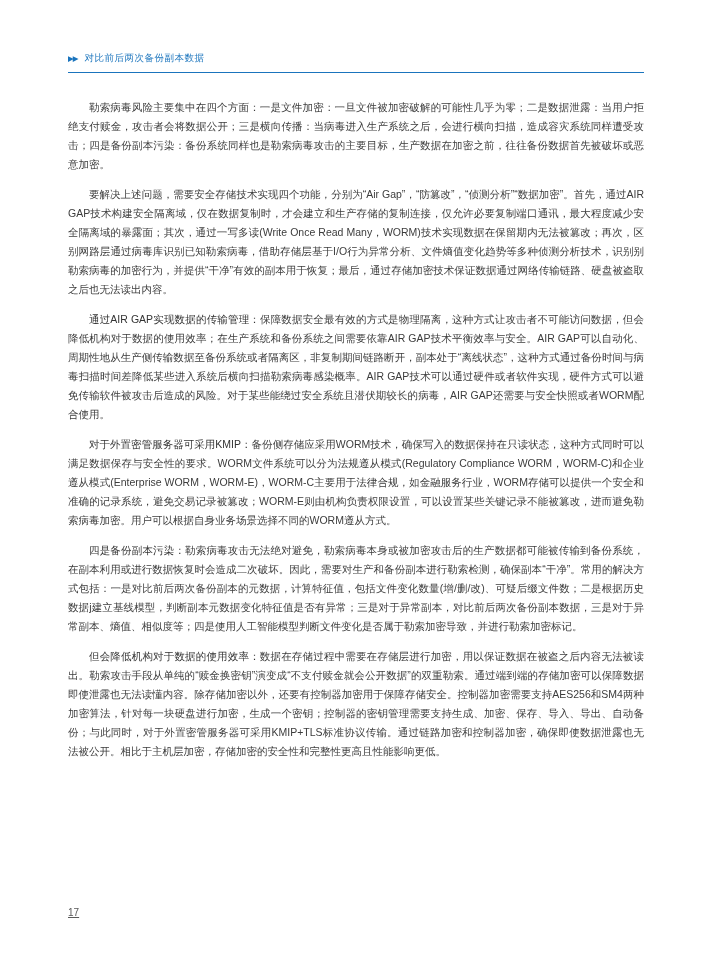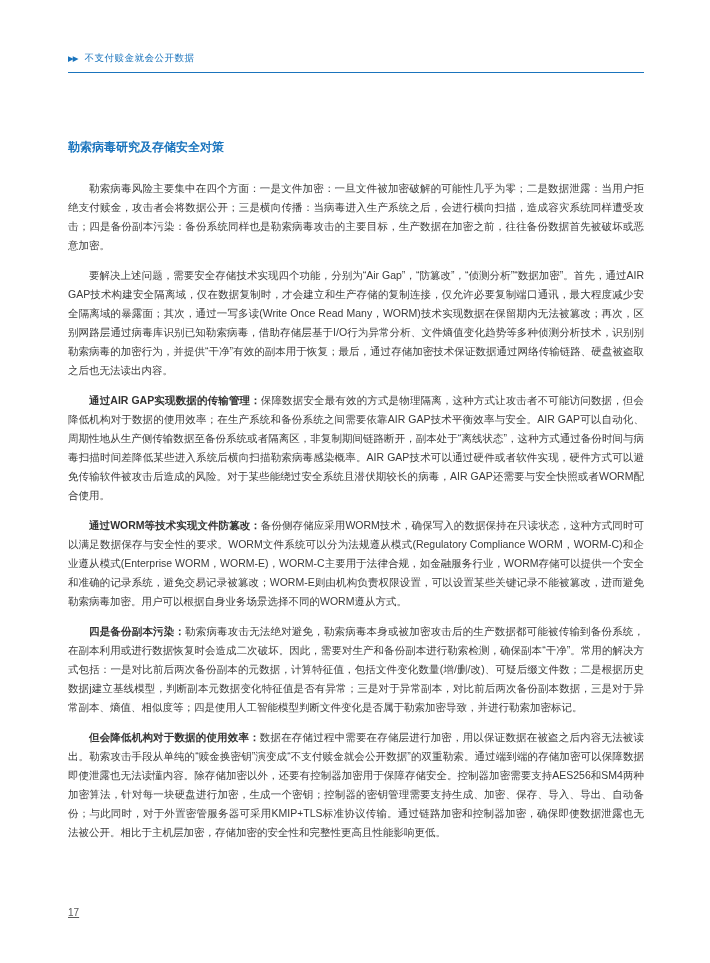--- a/index.html
+++ b/index.html
@@ -46,48 +46,47 @@
   }
   .body-text p{
     margin:0 0 11px 0;
     font-size:10.5px;
     line-height:19px;
     color:var(--body-text);
     text-align:justify;
     text-indent:2em;
   }
   .body-text p .lead{
-    font-weight:bold;
+    font-weight:normal;
     color:#333333;
   }
   .page-number{
     position:absolute;
     left:68px;
     top:907px;
     font-size:10px;
     color:var(--muted);
     text-decoration:underline;
   }
 </style>
 </head>
 <body>
 
 <div class="page">
 
   <div class="header">
     <span class="arrows">▶▶</span>
-    <span class="header-title">不支付赎金就会公开数据</span>
+    <span class="header-title">对比前后两次备份副本数据</span>
   </div>
 
-  <h1 class="doc-title">勒索病毒研究及存储安全对策</h1>
 
   <div class="body-text">
     <p><strong class="lead"></strong><span>勒索病毒风险主要集中在四个方面：一是文件加密：一旦文件被加密破解的可能性几乎为零；二是数据泄露：当用户拒绝支付赎金，攻击者会将数据公开；三是横向传播：当病毒进入生产系统之后，会进行横向扫描，造成容灾系统同样遭受攻击；四是备份副本污染：备份系统同样也是勒索病毒攻击的主要目标，生产数据在加密之前，往往备份数据首先被破坏或恶意加密。</span></p>
     <p><strong class="lead"></strong><span>要解决上述问题，需要安全存储技术实现四个功能，分别为“Air Gap”，“防篡改”，“侦测分析”“数据加密”。首先，通过AIR GAP技术构建安全隔离域，仅在数据复制时，才会建立和生产存储的复制连接，仅允许必要复制端口通讯，最大程度减少安全隔离域的暴露面；其次，通过一写多读(Write Once Read Many，WORM)技术实现数据在保留期内无法被篡改；再次，区别网路层通过病毒库识别已知勒索病毒，借助存储层基于I/O行为异常分析、文件熵值变化趋势等多种侦测分析技术，识别别勒索病毒的加密行为，并提供“干净”有效的副本用于恢复；最后，通过存储加密技术保证数据通过网络传输链路、硬盘被盗取之后也无法读出内容。</span></p>
     <p><strong class="lead">通过AIR GAP实现数据的传输管理：</strong><span>保障数据安全最有效的方式是物理隔离，这种方式让攻击者不可能访问数据，但会降低机构对于数据的使用效率；在生产系统和备份系统之间需要依靠AIR GAP技术平衡效率与安全。AIR GAP可以自动化、周期性地从生产侧传输数据至备份系统或者隔离区，非复制期间链路断开，副本处于“离线状态”，这种方式通过备份时间与病毒扫描时间差降低某些进入系统后横向扫描勒索病毒感染概率。AIR GAP技术可以通过硬件或者软件实现，硬件方式可以避免传输软件被攻击后造成的风险。对于某些能绕过安全系统且潜伏期较长的病毒，AIR GAP还需要与安全快照或者WORM配合使用。</span></p>
-    <p><strong class="lead">通过WORM等技术实现文件防篡改：</strong><span>备份侧存储应采用WORM技术，确保写入的数据保持在只读状态，这种方式同时可以满足数据保存与安全性的要求。WORM文件系统可以分为法规遵从模式(Regulatory Compliance WORM，WORM-C)和企业遵从模式(Enterprise WORM，WORM-E)，WORM-C主要用于法律合规，如金融服务行业，WORM存储可以提供一个安全和准确的记录系统，避免交易记录被篡改；WORM-E则由机构负责权限设置，可以设置某些关键记录不能被篡改，进而避免勒索病毒加密。用户可以根据自身业务场景选择不同的WORM遵从方式。</span></p>
+    <p><strong class="lead">对于外置密管服务器可采用KMIP：</strong><span>备份侧存储应采用WORM技术，确保写入的数据保持在只读状态，这种方式同时可以满足数据保存与安全性的要求。WORM文件系统可以分为法规遵从模式(Regulatory Compliance WORM，WORM-C)和企业遵从模式(Enterprise WORM，WORM-E)，WORM-C主要用于法律合规，如金融服务行业，WORM存储可以提供一个安全和准确的记录系统，避免交易记录被篡改；WORM-E则由机构负责权限设置，可以设置某些关键记录不能被篡改，进而避免勒索病毒加密。用户可以根据自身业务场景选择不同的WORM遵从方式。</span></p>
     <p><strong class="lead">四是备份副本污染：</strong><span>勒索病毒攻击无法绝对避免，勒索病毒本身或被加密攻击后的生产数据都可能被传输到备份系统，在副本利用或进行数据恢复时会造成二次破坏。因此，需要对生产和备份副本进行勒索检测，确保副本“干净”。常用的解决方式包括：一是对比前后两次备份副本的元数据，计算特征值，包括文件变化数量(增/删/改)、可疑后缀文件数；二是根据历史数据j建立基线模型，判断副本元数据变化特征值是否有异常；三是对于异常副本，对比前后两次备份副本数据，三是对于异常副本、熵值、相似度等；四是使用人工智能模型判断文件变化是否属于勒索加密导致，并进行勒索加密标记。</span></p>
     <p><strong class="lead">但会降低机构对于数据的使用效率：</strong><span>数据在存储过程中需要在存储层进行加密，用以保证数据在被盗之后内容无法被读出。勒索攻击手段从单纯的“赎金换密钥”演变成“不支付赎金就会公开数据”的双重勒索。通过端到端的存储加密可以保障数据即使泄露也无法读懂内容。除存储加密以外，还要有控制器加密用于保障存储安全。控制器加密需要支持AES256和SM4两种加密算法，针对每一块硬盘进行加密，生成一个密钥；控制器的密钥管理需要支持生成、加密、保存、导入、导出、自动备份；与此同时，对于外置密管服务器可采用KMIP+TLS标准协议传输。通过链路加密和控制器加密，确保即使数据泄露也无法被公开。相比于主机层加密，存储加密的安全性和完整性更高且性能影响更低。</span></p>
   </div>
 
   <div class="page-number">17</div>
 
 </div>
 
 </body></html>

